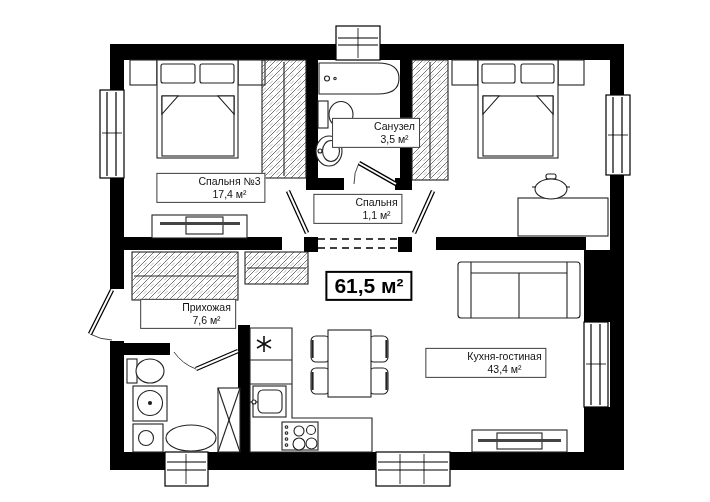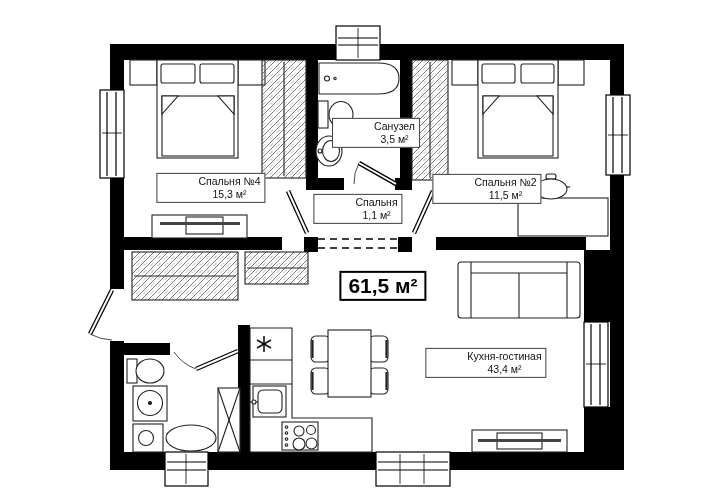--- a/index.html
+++ b/index.html
@@ -269,35 +269,35 @@
 
     <g>
       <path d="M196,369 A46,46 0 0 1 174,352" stroke="#333" stroke-width="0.9"></path>
       <line x1="238" y1="351" x2="196" y2="369" stroke="#000" stroke-width="4.5"></line>
       <line x1="238" y1="351" x2="196" y2="369" stroke="#fff" stroke-width="2"></line>
     </g>
   </g>
 </svg>
 
 <div class="lbl" style="left:211px;top:188px">
-  <span>Спальня №4</span>
-  <span>15,3 м²</span>
+  <span>Спальня №3</span>
+  <span>17,4 м²</span>
 </div>
 <div class="lbl" style="left:376px;top:133px">
   <span>Санузел</span>
   <span>3,5 м²</span>
 </div>
-<div class="lbl" style="left:487px;top:189px">
-  <span>Спальня №2</span>
-  <span>11,5 м²</span>
-</div>
 <div class="lbl" style="left:358px;top:209px">
   <span>Спальня</span>
   <span>1,1 м²</span>
 </div>
+<div class="lbl" style="left:188px;top:314px">
+  <span>Прихожая</span>
+  <span>7,6 м²</span>
+</div>
 <div class="lbl" style="left:486px;top:363px">
   <span>Кухня-гостиная</span>
   <span>43,4 м²</span>
 </div>
 
-<div class="total" style="left:383px;top:286px">61,5 м²</div>
+<div class="total" style="left:369px;top:286px">61,5 м²</div>
 
 </div>
 
 </body></html>

